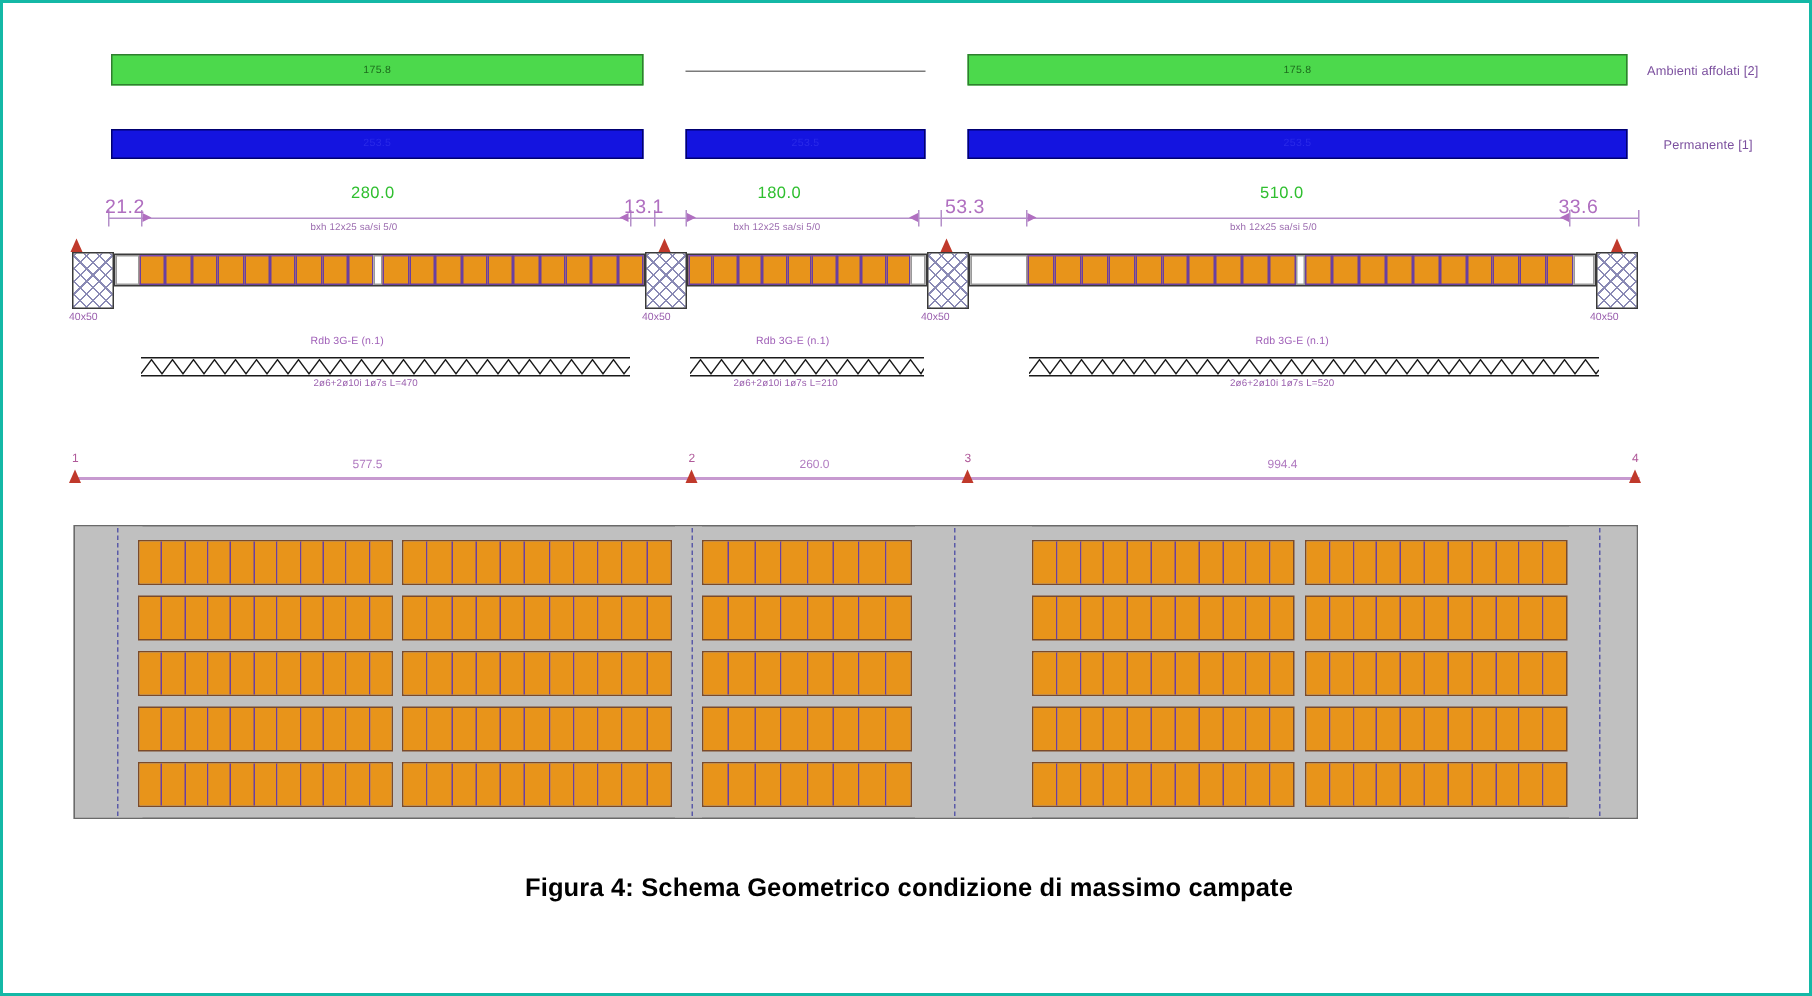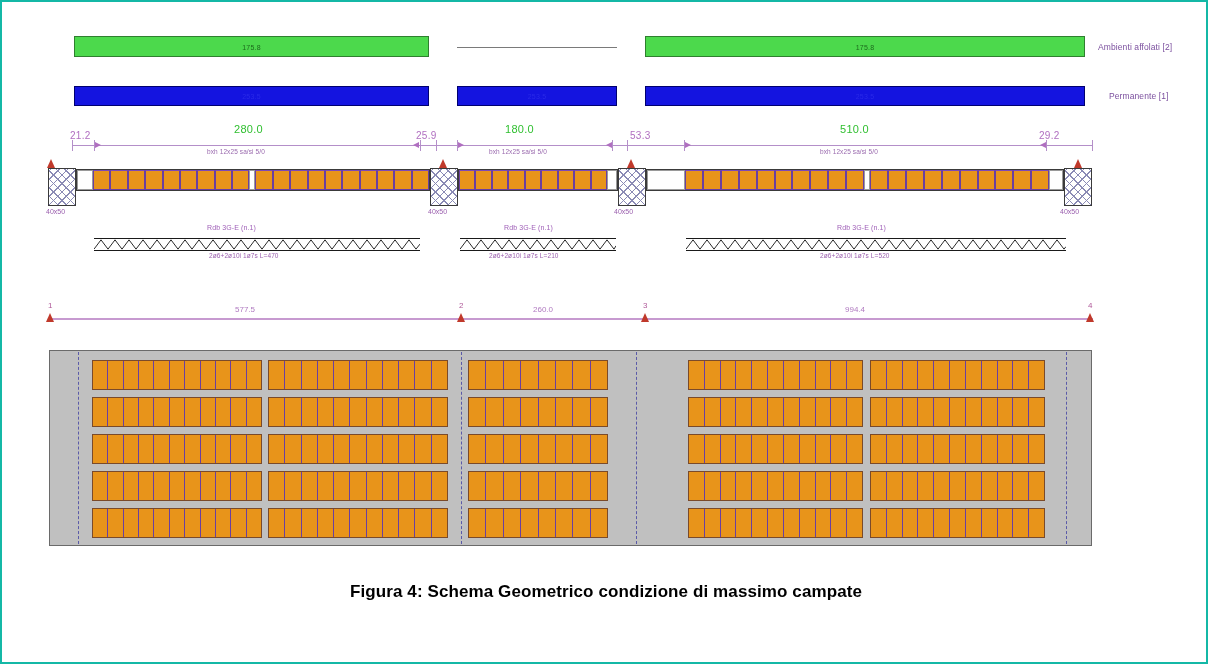--- a/index.html
+++ b/index.html
@@ -81,21 +81,21 @@
     background: #b48fc9;
   }
   .dimval {
     position: absolute;
     font-size: 11px;
     color: #2fbf2f;
     white-space: nowrap;
     letter-spacing: .3px;
   }
   .dimval.small {
-    font-size: 10px;
+    font-size: 13px;
     color: #b06fc0;
   }
   .dimsub {
     position: absolute;
     font-size: 6.5px;
     color: #9a6aae;
     white-space: nowrap;
     letter-spacing: .1px;
   }
   .arrowL, .arrowR {
@@ -279,23 +279,23 @@
     <div class="dimtick" style="left:418px; top:138px; height:11px;"></div>
     <div class="dimtick" style="left:434px; top:138px; height:11px;"></div>
     <div class="dimtick" style="left:455px; top:138px; height:11px;"></div>
     <div class="dimtick" style="left:610px; top:138px; height:11px;"></div>
     <div class="dimtick" style="left:625px; top:138px; height:11px;"></div>
     <div class="dimtick" style="left:682px; top:138px; height:11px;"></div>
     <div class="dimtick" style="left:1044px; top:138px; height:11px;"></div>
     <div class="dimtick" style="left:1090px; top:138px; height:11px;"></div>
 
     <div class="dimval small" style="left:68px; top:128px;">21.2</div>
-    <div class="dimval small" style="left:414px; top:128px;">25.9</div>
+    <div class="dimval small" style="left:414px; top:128px;">13.1</div>
     <div class="dimval small" style="left:628px; top:128px;">53.3</div>
-    <div class="dimval small" style="left:1037px; top:128px;">29.2</div>
+    <div class="dimval small" style="left:1037px; top:128px;">33.6</div>
 
     <div class="dimval" style="left:232px; top:121px;">280.0</div>
     <div class="dimsub" style="left:205px; top:146px;">bxh 12x25  sa/si 5/0</div>
     <div class="arrowR" style="left:93px; top:140px;"></div>
     <div class="arrowL" style="left:411px; top:140px;"></div>
 
     <div class="dimval" style="left:503px; top:121px;">180.0</div>
     <div class="dimsub" style="left:487px; top:146px;">bxh 12x25  sa/si 5/0</div>
     <div class="arrowR" style="left:456px; top:140px;"></div>
     <div class="arrowL" style="left:604px; top:140px;"></div>

